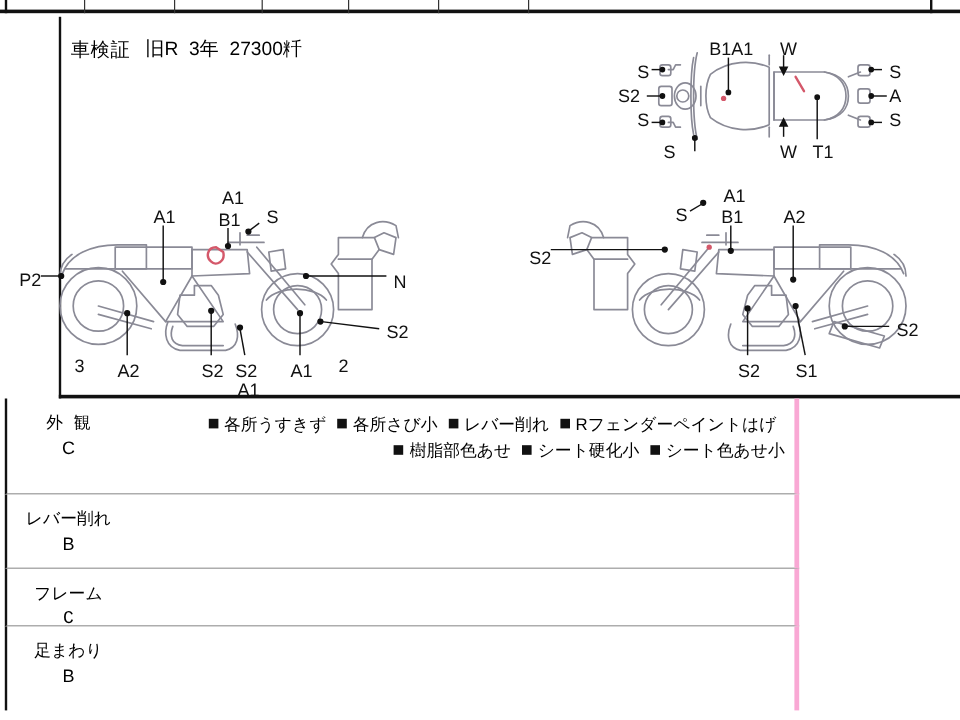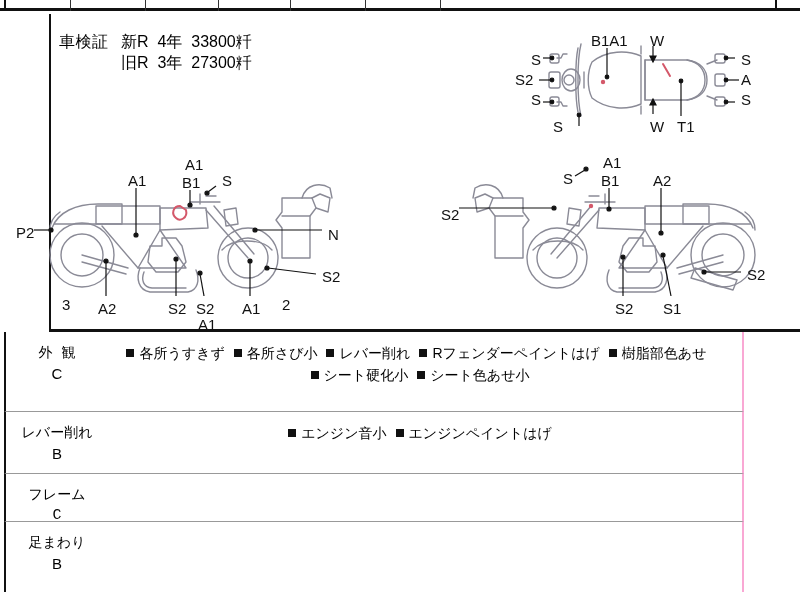--- a/index.html
+++ b/index.html
@@ -84,23 +84,23 @@
   #diagram-top   { left: 495px; top: 20px;  width: 290px; height: 120px; }
   #diagram-left  { left: 10px;  top: 150px; width: 350px; height: 180px; }
   #diagram-right { left: 435px; top: 150px; width: 360px; height: 180px; }
 
   .diagram svg { display: block; }
 
   
   .cond {
     position: absolute;
     left: 4px;
-    width: 740px;
+    width: 662px;
     border-left: 2px solid #111;
-    border-right: 2px solid #f9a8d4;
+    border-right: 4px solid #f9a8d4;
     border-bottom: 1px solid #999;
     box-sizing: border-box;
   }
   .cond.last { border-bottom: 2px solid #111; }
 
   #cond-0 { top: 332px; height: 80px; }
   #cond-1 { top: 412px; height: 62px; }
   #cond-2 { top: 474px; height: 48px; font-family: Liberation Mono, monospace; }
   #cond-3 { top: 522px; height: 70px; border-bottom: none; }
 
@@ -123,21 +123,21 @@
     font-size: 15px;
     text-align: center;
   }
   .cond-items {
     position: absolute;
     left: 100px;
     top: 10px;
     right: 6px;
     font-size: 14px;
     line-height: 22px;
-    text-align: center;
+    text-align: right;
   }
   .cond-items .chip { white-space: nowrap; margin-right: 2px; }
   .cond-items .bullet {
     display: inline-block;
     width: 8px; height: 8px;
     background: #111;
     margin-right: 5px;
     vertical-align: 1px;
   }
   .cond-items .sep { display: inline-block; width: 7px; }
@@ -154,21 +154,20 @@
       <div class="tick" style="left: 218px;"></div>
       <div class="tick" style="left: 290px;"></div>
       <div class="tick" style="left: 365px;"></div>
       <div class="tick" style="left: 440px;"></div>
       <div class="tick edge" style="left: 775px;"></div>
     </div>
 
   <div class="reg-row">
     <div class="reg-label">車検証</div>
     <div class="reg-lines">
-      <div class="rl">新R  4年  33800粁</div>
       <div class="rl">旧R  3年  27300粁</div>
     </div>
   </div>
 
   <div class="diagram" id="diagram-top">
     <svg width="290" height="120" viewBox="0 0 290 120">
       <g fill="none" stroke="#8a8a96" stroke-width="1.4" stroke-linejoin="round" stroke-linecap="round">
 
         <path d="M86 24 C82 40 82 80 86 96"></path>
         <path d="M83 28 C80 42 80 78 83 92"></path>
@@ -430,21 +429,20 @@
 
   <div class="cond" id="cond-0">
     <div class="cond-name spaced">外観</div>
     <div class="cond-grade">C</div>
     <div class="cond-items"><span class="chip"><span class="bullet"></span><span>各所うすきず</span></span><span class="sep"></span><span class="chip"><span class="bullet"></span><span>各所さび小</span></span><span class="sep"></span><span class="chip"><span class="bullet"></span><span>レバー削れ</span></span><span class="sep"></span><span class="chip"><span class="bullet"></span><span>Rフェンダーペイントはげ</span></span><span class="sep"></span><span class="chip"><span class="bullet"></span><span>樹脂部色あせ</span></span><span class="sep"></span><span class="chip"><span class="bullet"></span><span>シート硬化小</span></span><span class="sep"></span><span class="chip"><span class="bullet"></span><span>シート色あせ小</span></span></div>
   </div>
 
   <div class="cond" id="cond-1">
     <div class="cond-name">レバー削れ</div>
     <div class="cond-grade">B</div>
-    <div class="cond-items"><span class="chip"><span class="bullet"></span><span>エンジン音小</span></span><span class="sep"></span><span class="chip"><span class="bullet"></span><span>エンジンペイントはげ</span></span></div>
   </div>
 
   <div class="cond" id="cond-2">
     <div class="cond-name">フレーム</div>
     <div class="cond-grade">C</div>
   </div>
 
   <div class="cond last" id="cond-3">
     <div class="cond-name">足まわり</div>
     <div class="cond-grade">B</div>

